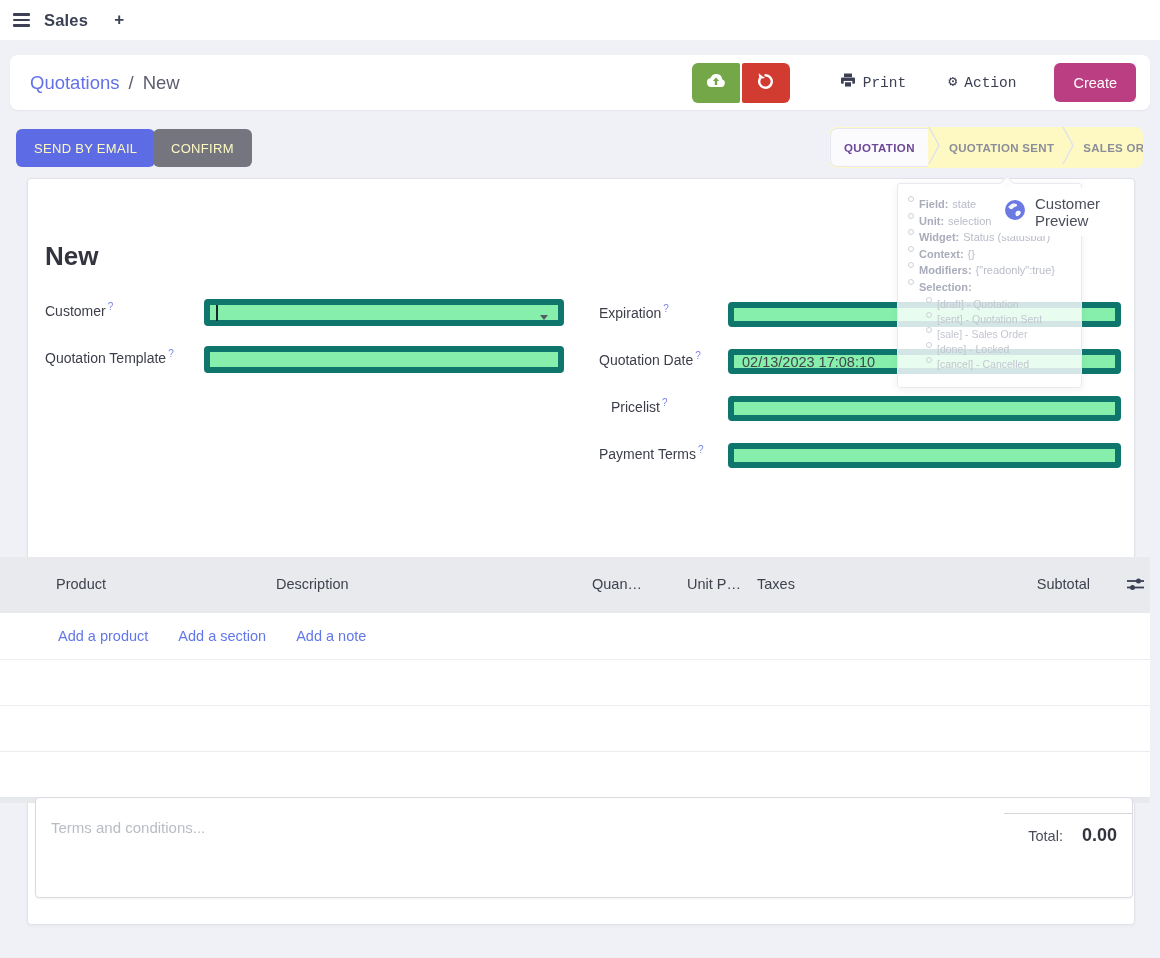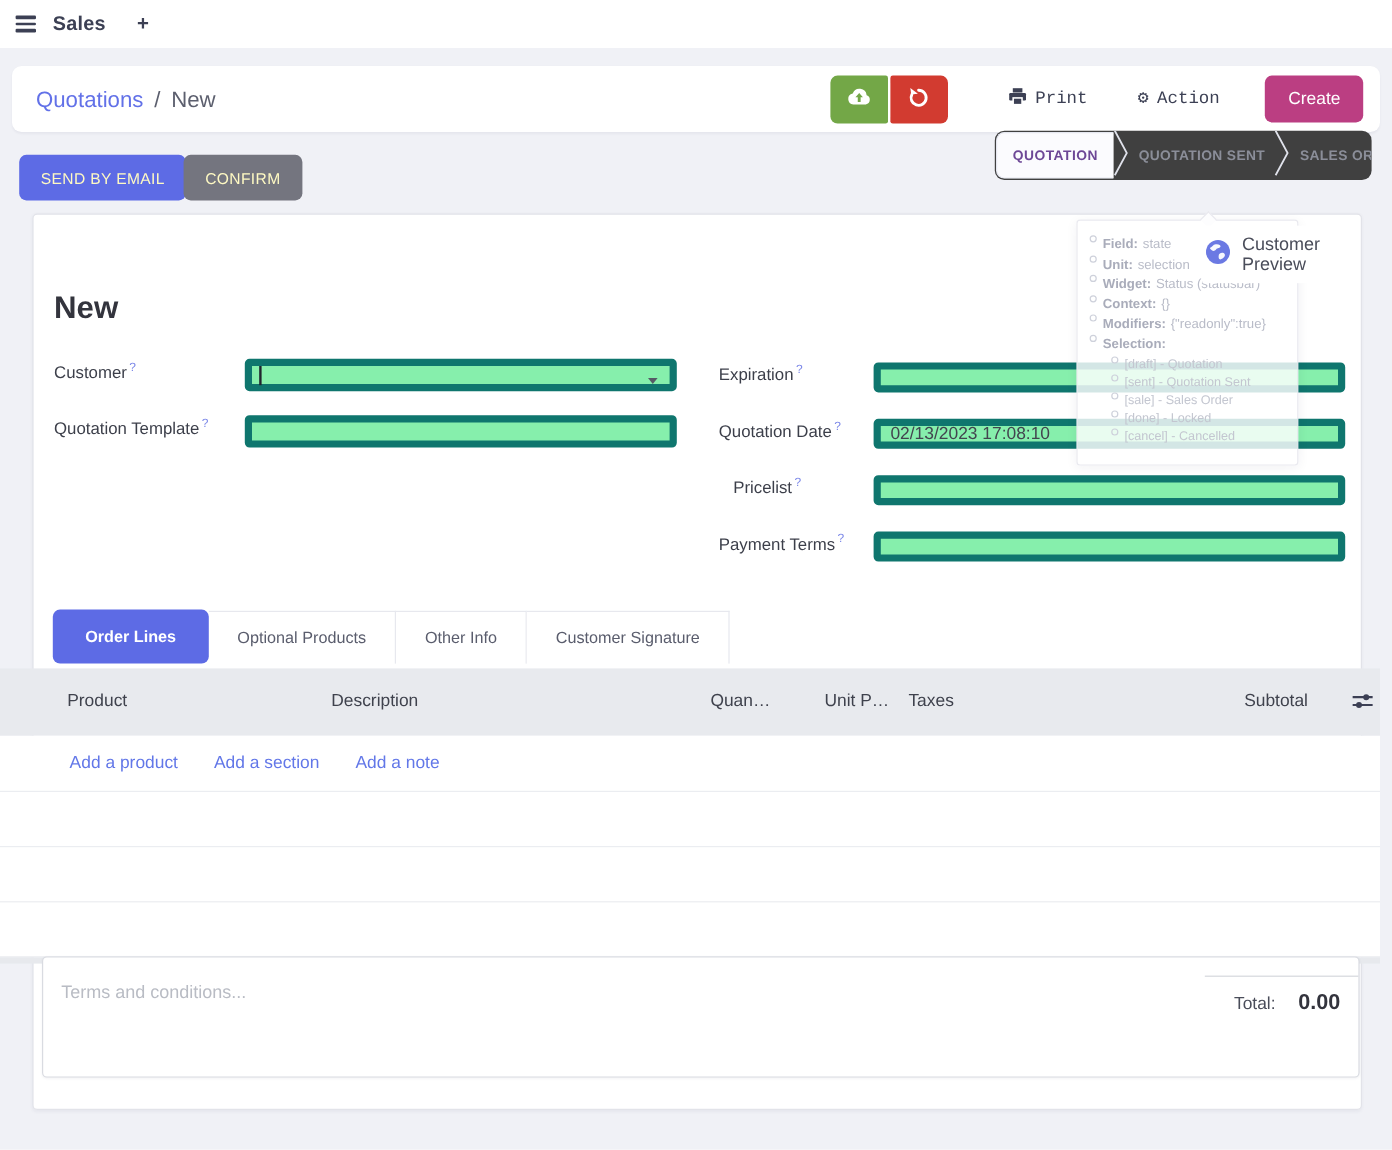--- a/index.html
+++ b/index.html
@@ -32,21 +32,21 @@
              background:none; border:none; margin-right:42px; font-family:Liberation Mono, monospace; }
   .gear-glyph { font-size:15px; line-height:1; color:#3c4054; }
   .btn-create { background:#bb3e82; color:#fff; border:none; border-radius:6px; height:39px; padding:0 19px;
                 font-size:14.5px; font-family:inherit; cursor:pointer; margin-left:38px; }
 
   
   .btn-flat { position:absolute; top:129px; height:38px; border:none; border-radius:6px; color:#fef9c3;
               font-size:13px; font-weight:400; letter-spacing:.3px; padding:0 18px; cursor:pointer; font-family:inherit; }
   .btn-send { left:16px; background:#5d6be5; }
   .btn-confirm { left:153px; background:#74757f; }
-  .status-card { position:absolute; top:109px; right:17px; width:314px; height:41px; background:#404040;
+  .status-card { position:absolute; top:127px; right:17px; width:314px; height:41px; background:#fef9c3;
                  border-radius:8px; display:flex; align-items:center; overflow:hidden; }
   .status-pill { display:flex; align-items:center; height:39px; margin-left:1px; padding:0 13px;
                  background:#fbfbfe; border:1px solid #e5e7f0; border-right:none; border-radius:7px 0 0 7px;
                  color:#6d4796; font-size:11.5px; font-weight:600; letter-spacing:.4px; cursor:pointer; }
   .status-step { color:#8b8e99; font-size:11.5px; font-weight:600; letter-spacing:.3px; padding:0 8px; cursor:pointer; white-space:nowrap; }
   .chev { flex:0 0 auto; }
 
   
   .sheet { position:absolute; left:27px; top:178px; width:1108px; height:747px; background:#fff;
            border:1px solid #e2e3e9; border-radius:4px; box-shadow:0 1px 3px rgba(40,40,70,.05); }
@@ -272,26 +272,20 @@
       </div>
     <div class="dbg-sel">
       <div class="dbg-row dot">[draft] - Quotation</div>
       <div class="dbg-row dot">[sent] - Quotation Sent</div>
       <div class="dbg-row dot">[sale] - Sales Order</div>
       <div class="dbg-row dot">[done] - Locked</div>
       <div class="dbg-row dot">[cancel] - Cancelled</div>
     </div>
   </div>
 
-  <div class="tabs">
-    <span class="tab active">Order Lines</span>
-    <span class="tab">Optional Products</span>
-    <span class="tab">Other Info</span>
-    <span class="tab">Customer Signature</span>
-  </div>
 
   <div class="table-region">
     <div class="tbl-head">
       <span class="col-h" style="left:56px;">Product</span>
       <span class="col-h" style="left:276px;">Description</span>
       <span class="col-h" style="left:592px;">Quan…</span>
       <span class="col-h" style="left:687px;">Unit P…</span>
       <span class="col-h" style="left:757px;">Taxes</span>
       <span class="col-h" style="right:60px;">Subtotal</span>
       <span class="sliders-icon">

